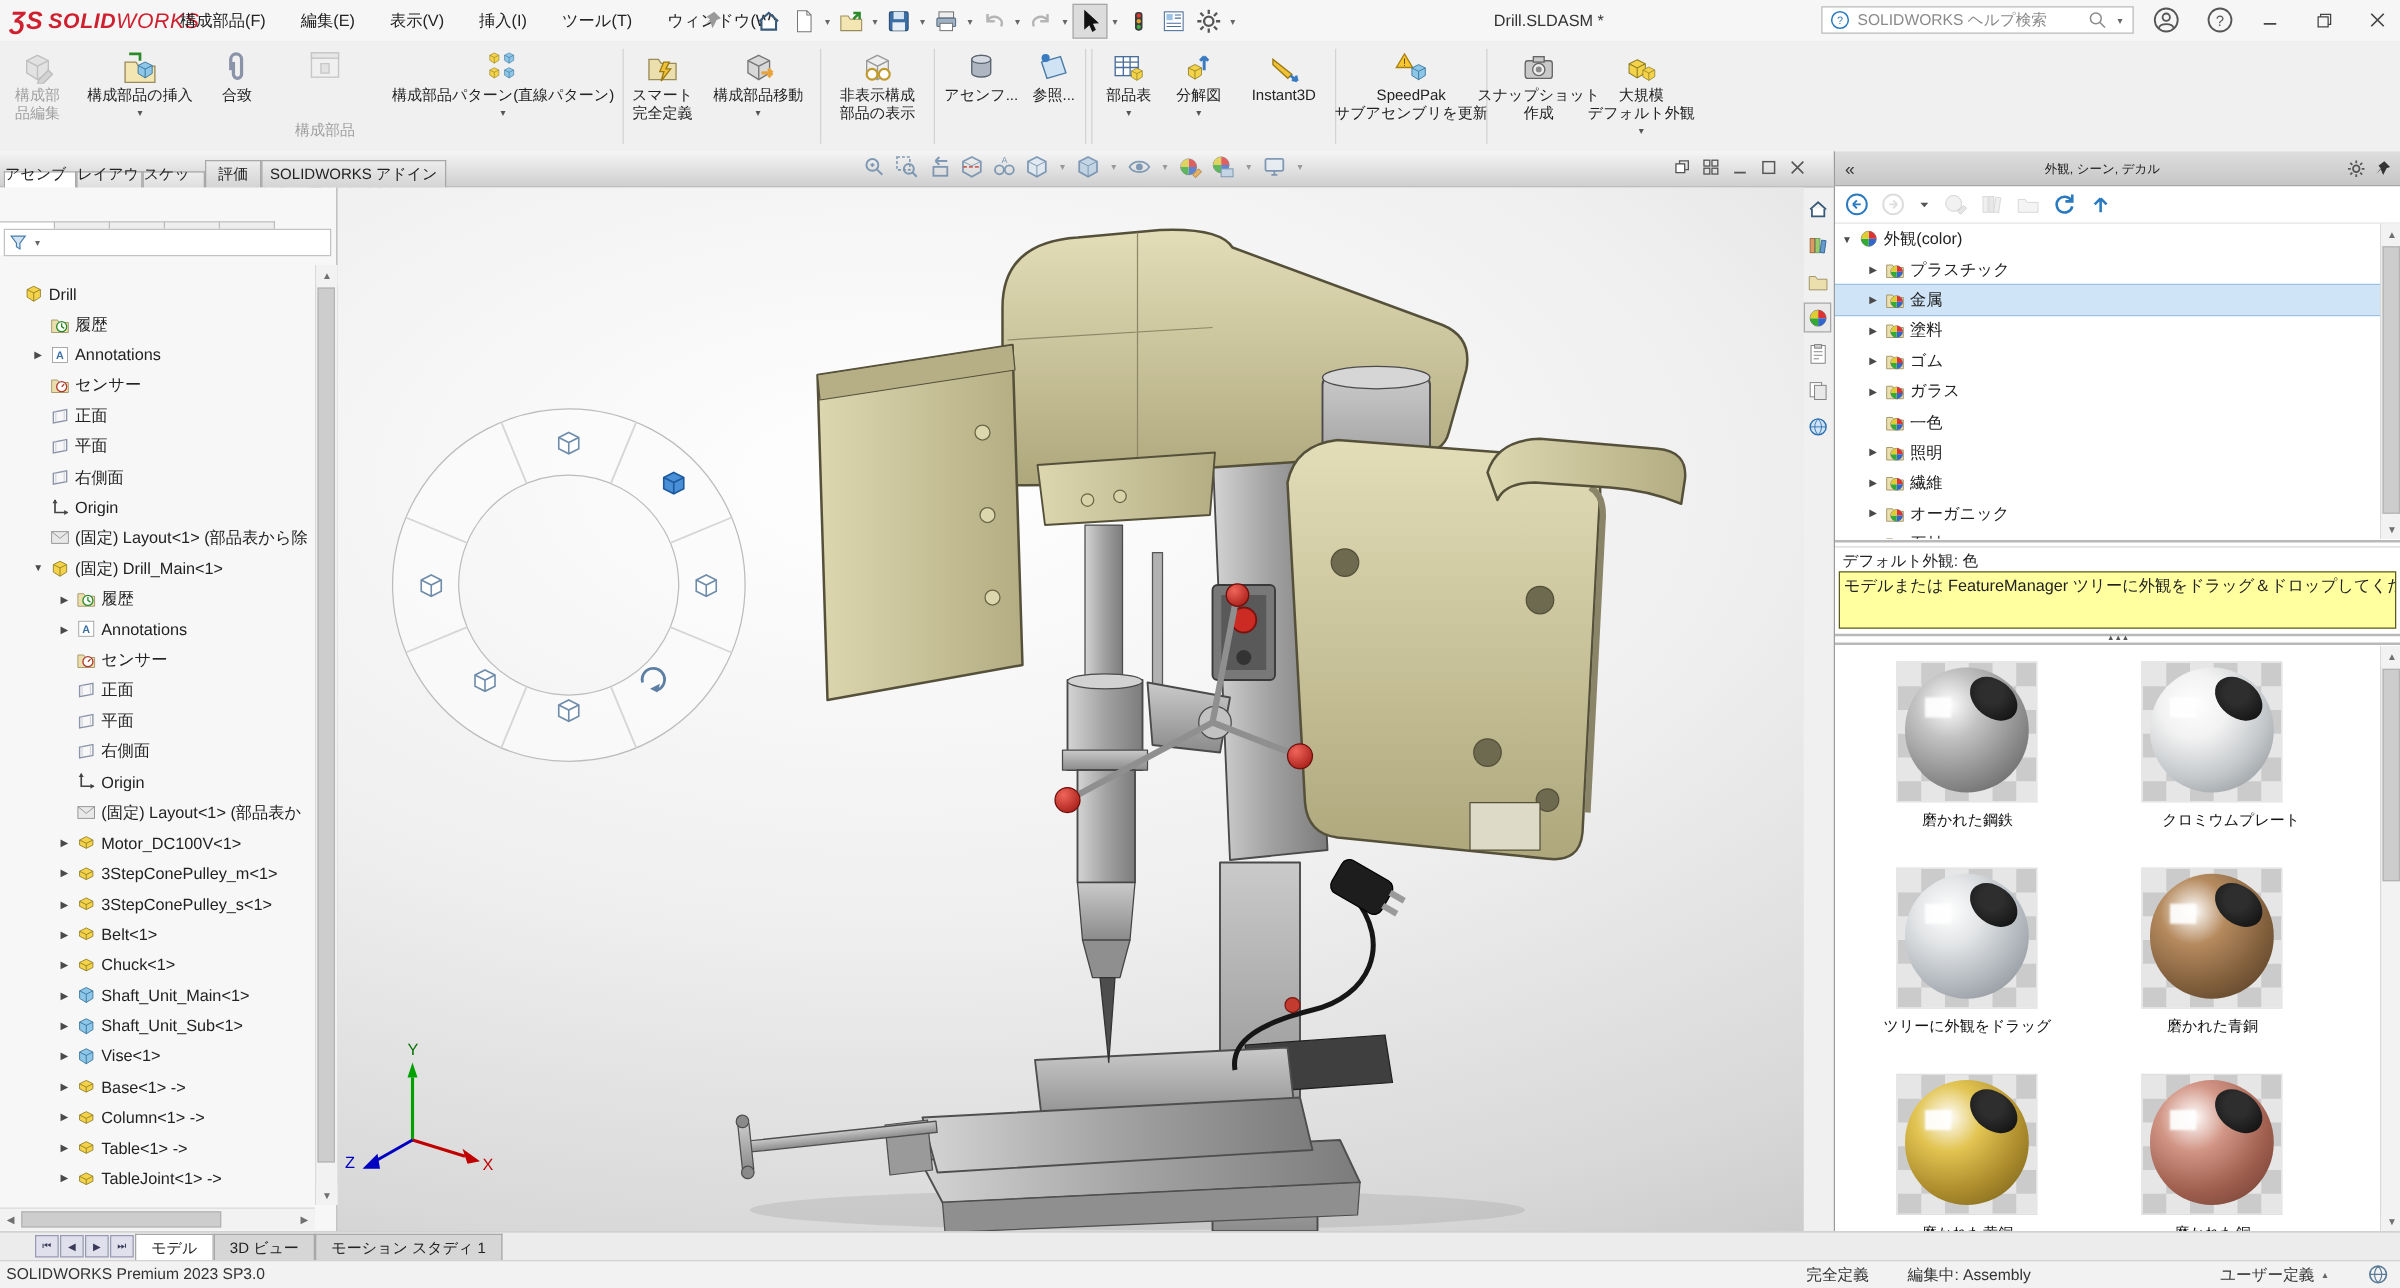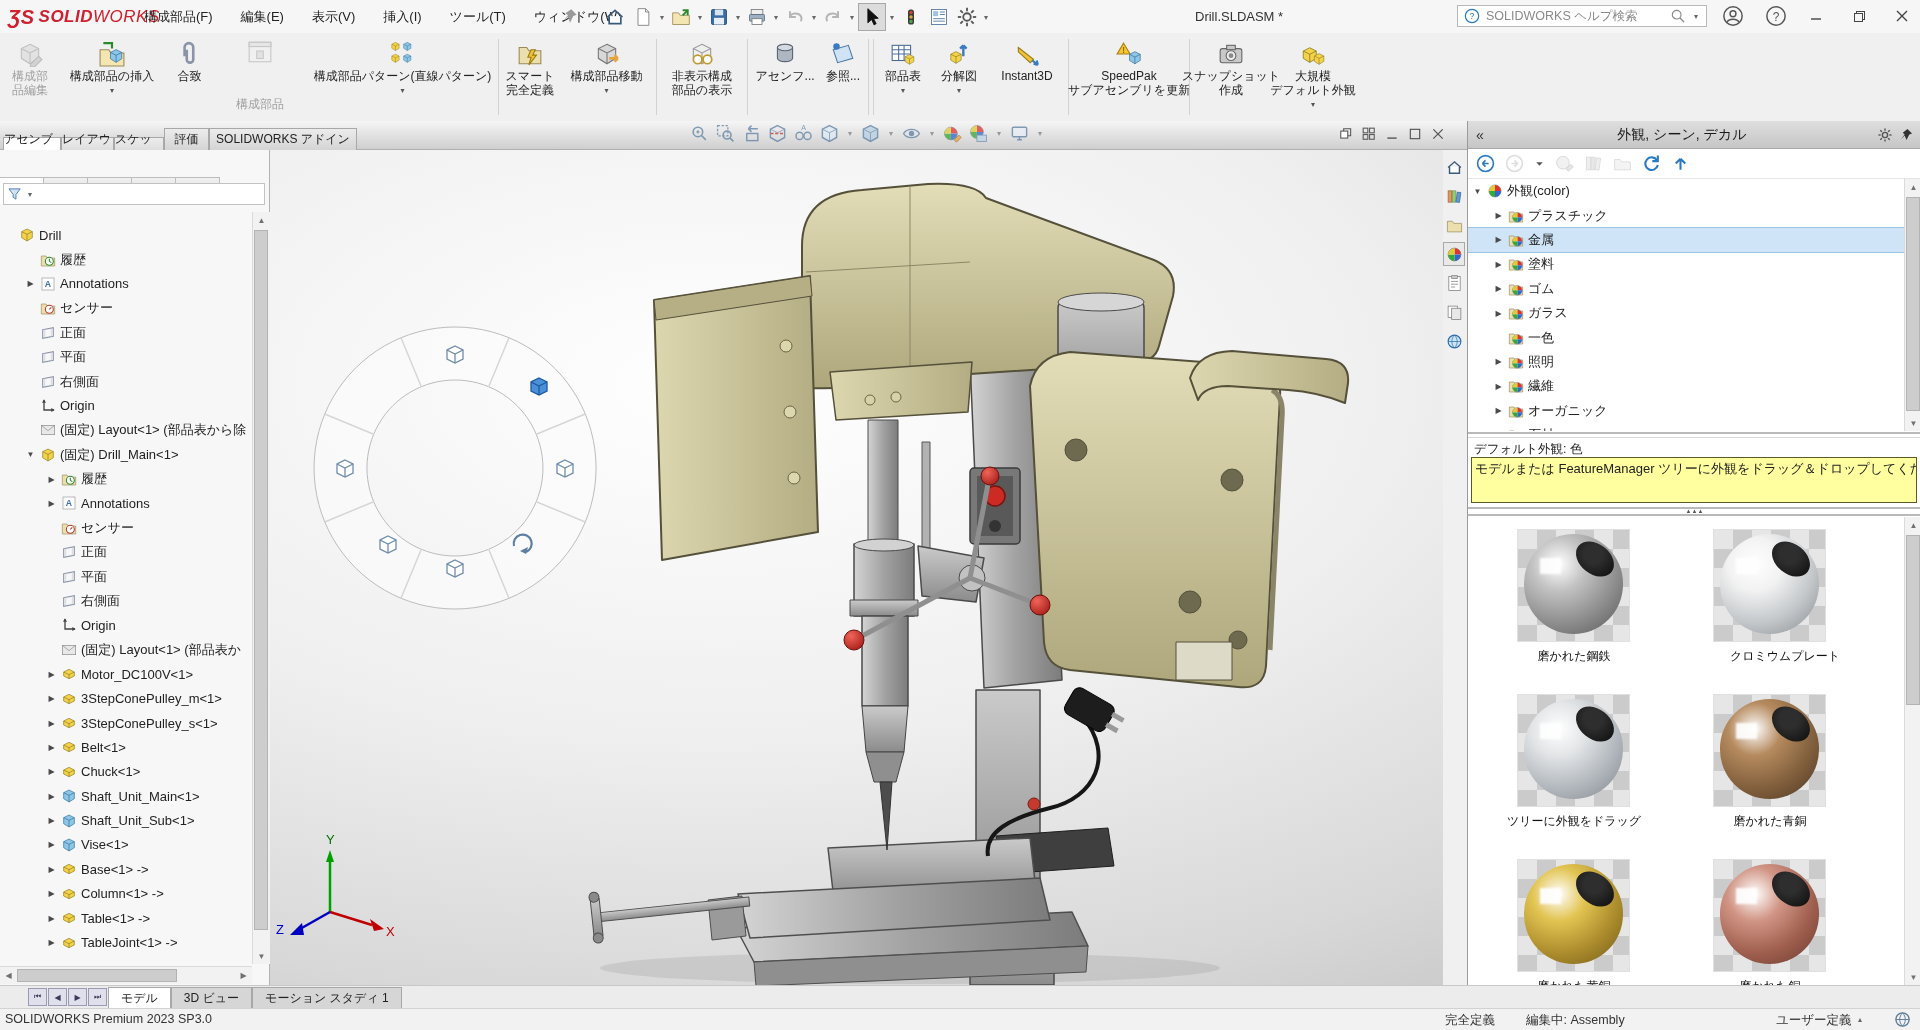--- a/index.html
+++ b/index.html
@@ -52,21 +52,21 @@
   .sbthumb{background:#cdcdcd;border:1px solid #b3b3b3;box-sizing:border-box;}
   
   #viewport{left:270px;top:150px;width:1173px;height:835px;background:radial-gradient(130% 95% at 38% 28%, #ffffff 0%, #efefef 45%, #d8d8d8 78%, #c2c2c2 100%);}
   
   #tstrip{left:1443px;top:150px;width:24px;height:835px;}
   .stricon{width:22px;height:24px;display:flex;align-items:center;justify-content:center;margin:5px 0;}
   .stricon.pressed{background:#e9e9e9;border:1px solid #a8a8a8;box-sizing:border-box;}
   
   #taskpane{left:1467px;top:121px;width:453px;height:864px;background:#fff;border-left:1px solid #9a9a9a;box-sizing:border-box;}
   #tphead{left:0;top:0;width:453px;height:28px;background:linear-gradient(180deg,#dedede,#c6c6c6);border-bottom:1px solid #a8a8a8;display:flex;align-items:center;box-sizing:border-box;}
-  #tphead .ttl{flex:1;text-align:center;font-size:14px;color:#1a1a1a;}
+  #tphead .ttl{flex:1;text-align:center;font-size:10px;color:#1a1a1a;}
   #tptools{left:0;top:28px;width:453px;height:30px;display:flex;align-items:center;gap:10px;padding-left:8px;border-bottom:1px solid #e4e4e4;box-sizing:border-box;}
   #rtree{left:0;top:58px;width:436px;height:252px;overflow:hidden;}
   #rtreesb{left:436px;top:58px;width:17px;height:252px;}
   .tpdivider{left:0;top:311px;width:453px;height:6px;border-top:2px solid #b9b9b9;border-bottom:1px solid #d8d8d8;box-sizing:border-box;}
   #defapp{left:6px;top:320px;font-size:12.5px;color:#222;}
   #hintbox{left:3px;top:336px;width:446px;height:46px;background:#ffffa0;border:1px solid #5a5a2a;box-sizing:border-box;padding:2px 3px;overflow:hidden;}
   #hintbox .ht{font-size:13px;white-space:nowrap;}
   #tpsplit{left:0;top:386px;width:453px;height:9px;border-top:2px solid #b9b9b9;border-bottom:2px solid #b9b9b9;box-sizing:border-box;text-align:center;font-size:6px;color:#555;line-height:4px;}
   #mats{left:0;top:396px;width:436px;height:468px;background:#fff;overflow:hidden;}
   #matsb{left:436px;top:396px;width:17px;height:468px;}

